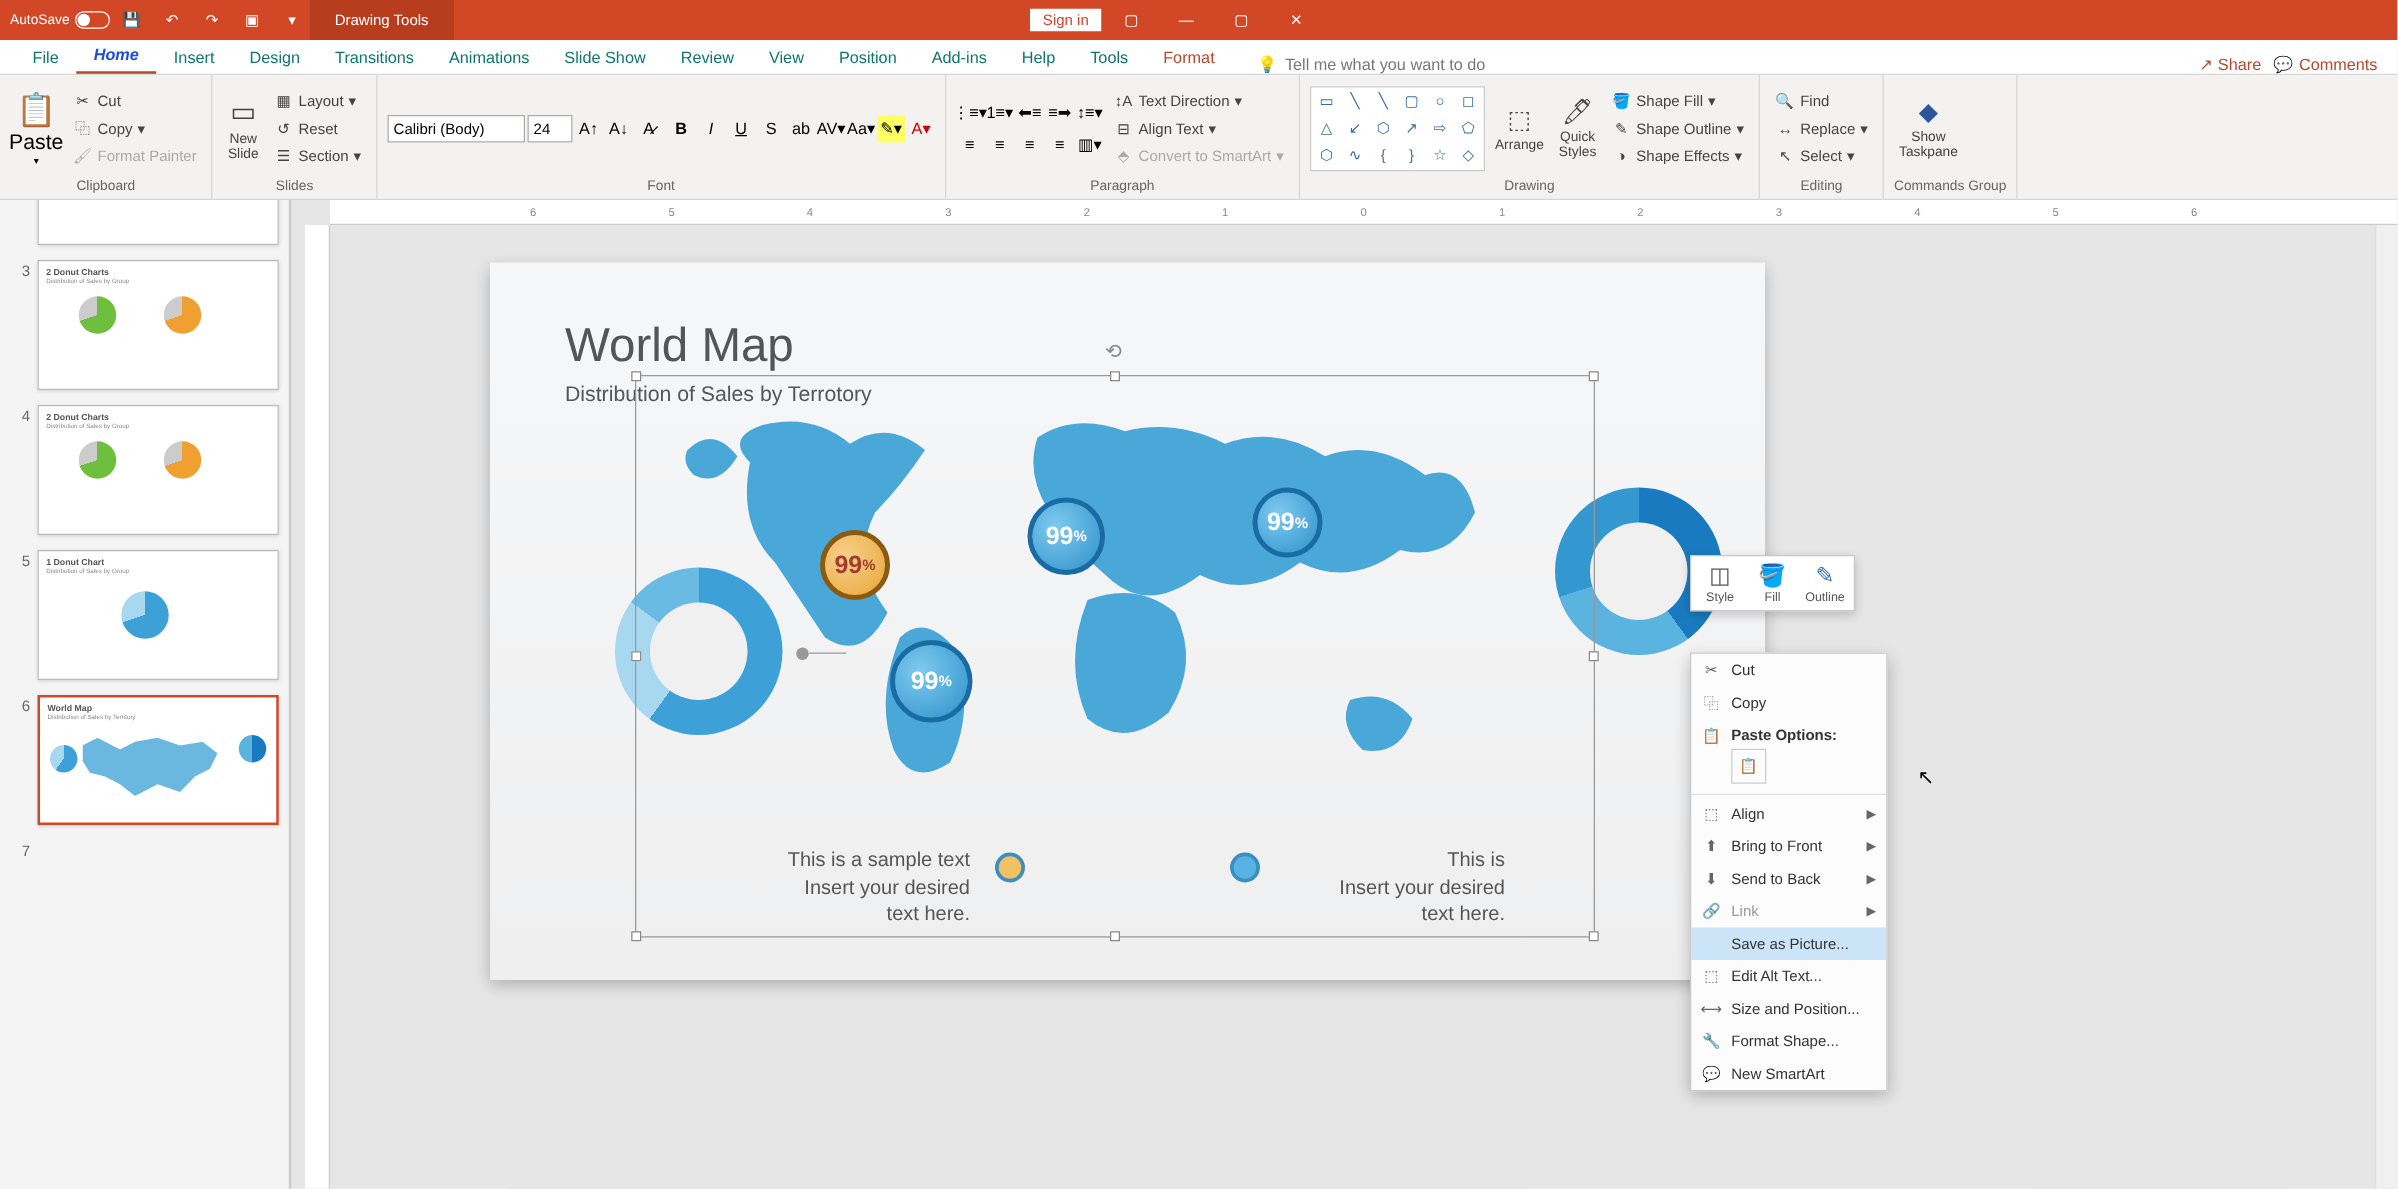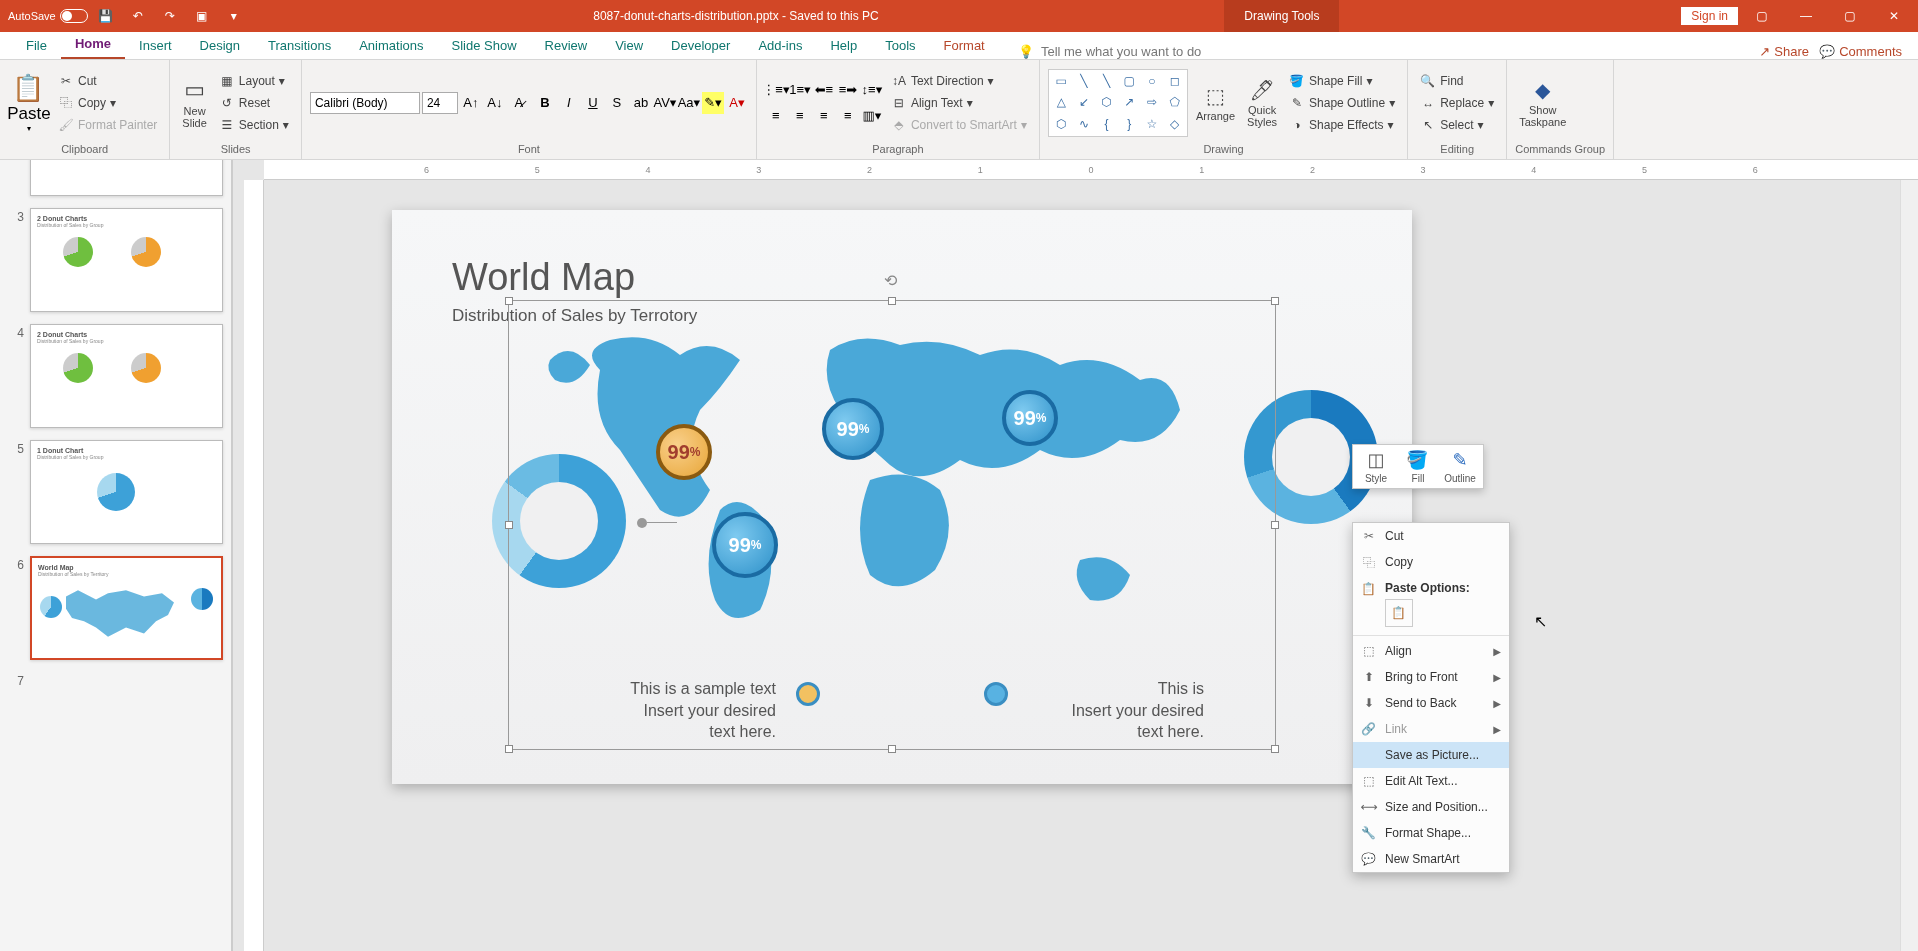--- a/index.html
+++ b/index.html
@@ -14,21 +14,21 @@
 .qat-btn { width: 28px; height: 28px; display: flex; align-items: center; justify-content: center; cursor: pointer; }
 .title-center { flex: 1; text-align: center; }
 .drawing-tools { background: #b83c1e; padding: 0 20px; height: 32px; display: flex; align-items: center; }
 .title-right { display: flex; align-items: center; gap: 4px; padding-right: 4px; }
 .signin-btn { background: #fff; color: #d24726; padding: 2px 10px; font-size: 12px; border: none; }
 .win-btn { width: 40px; height: 32px; display: flex; align-items: center; justify-content: center; cursor: pointer; }
 
 
 .ribbon-tabs { background: #fff; height: 28px; display: flex; align-items: flex-end; padding-left: 12px; gap: 0; border-bottom: 1px solid #d6d6d6; }
 .ribbon-tab { padding: 6px 14px; font-size: 13px; color: #0f766e; cursor: pointer; }
-.ribbon-tab.active { color: #701a75; border-bottom: 2px solid #b7472a; font-weight: 600; }
+.ribbon-tab.active { color: #1d4ed8; border-bottom: 2px solid #b7472a; font-weight: 600; font-style: italic; }
 .ribbon-tab.format { color: #b7472a; }
 .tell-me { flex: 1; display: flex; align-items: center; padding-left: 20px; color: #777; gap: 6px; font-size: 13px; }
 .share-comments { display: flex; gap: 10px; padding-right: 16px; }
 .share-link { color: #b7472a; font-size: 13px; cursor: pointer; display: flex; align-items: center; gap: 4px; }
 
 
 .ribbon { background: #f3f2f1; height: 100px; display: flex; border-bottom: 1px solid #d6d6d6; }
 .ribbon-group { border-right: 1px solid #d6d6d6; display: flex; flex-direction: column; padding: 4px 8px 2px; }
 .group-body { flex: 1; display: flex; align-items: center; gap: 4px; }
 .group-label { font-size: 11px; color: #666; text-align: center; padding: 2px 0; position: relative; }
@@ -140,21 +140,20 @@
     <div class="autosave">
       <span>AutoSave</span>
       <span class="toggle"></span>
     </div>
     <div class="qat-btn">💾</div>
     <div class="qat-btn">↶</div>
     <div class="qat-btn">↷</div>
     <div class="qat-btn">▣</div>
     <div class="qat-btn">▾</div>
   </div>
-  <div class="title-center">8087-donut-charts-distribution.pptx - Saved to this PC</div>
   <div class="drawing-tools">Drawing Tools</div>
   <div style="flex:0.35"></div>
   <div class="title-right">
     <button class="signin-btn">Sign in</button>
     <div class="win-btn">▢</div>
     <div class="win-btn">—</div>
     <div class="win-btn">▢</div>
     <div class="win-btn">✕</div>
   </div>
 </div>
@@ -162,21 +161,21 @@
 <div class="ribbon-tabs">
   <div class="ribbon-tab">File</div>
   <div class="ribbon-tab active">Home</div>
   <div class="ribbon-tab">Insert</div>
   <div class="ribbon-tab">Design</div>
   <div class="ribbon-tab">Transitions</div>
   <div class="ribbon-tab">Animations</div>
   <div class="ribbon-tab">Slide Show</div>
   <div class="ribbon-tab">Review</div>
   <div class="ribbon-tab">View</div>
-  <div class="ribbon-tab">Developer</div>
+  <div class="ribbon-tab">Position</div>
   <div class="ribbon-tab">Add-ins</div>
   <div class="ribbon-tab">Help</div>
   <div class="ribbon-tab">Tools</div>
   <div class="ribbon-tab format">Format</div>
   <div class="tell-me">
     <span>💡</span>
     <span>Tell me what you want to do</span>
   </div>
   <div class="share-comments">
     <div class="share-link">

